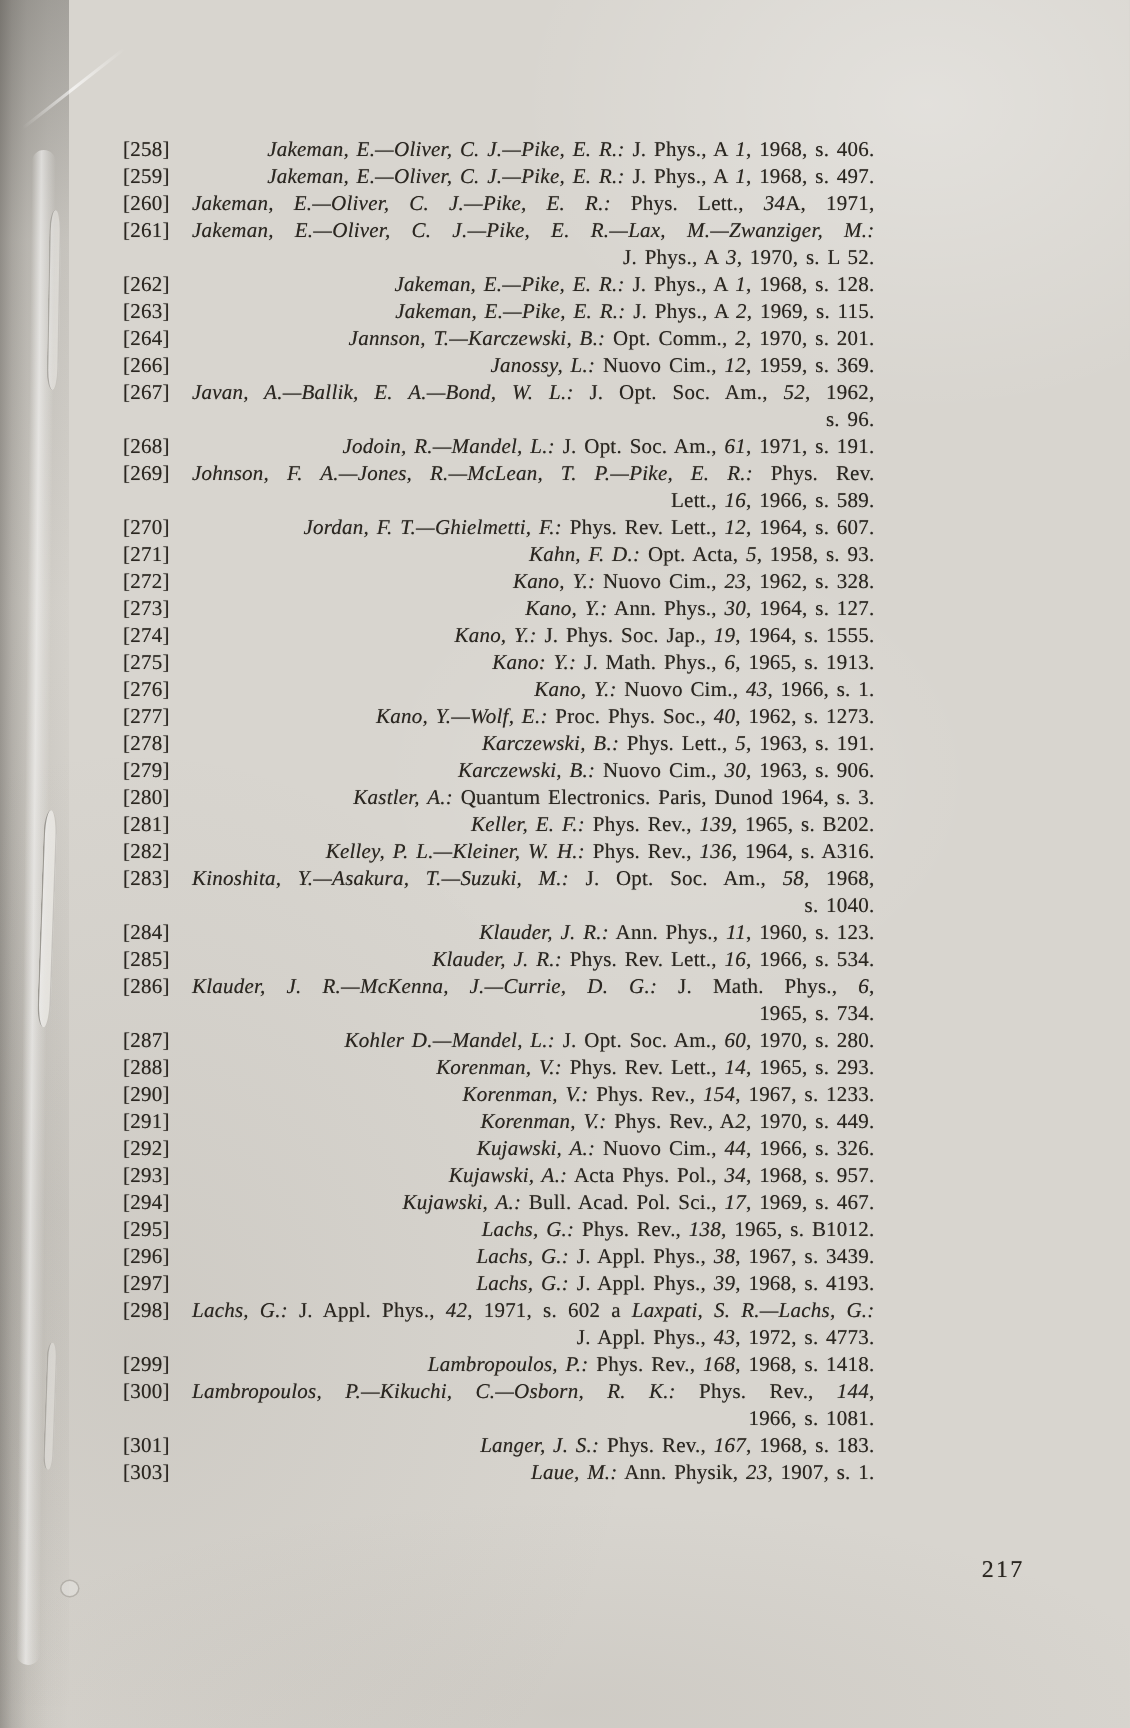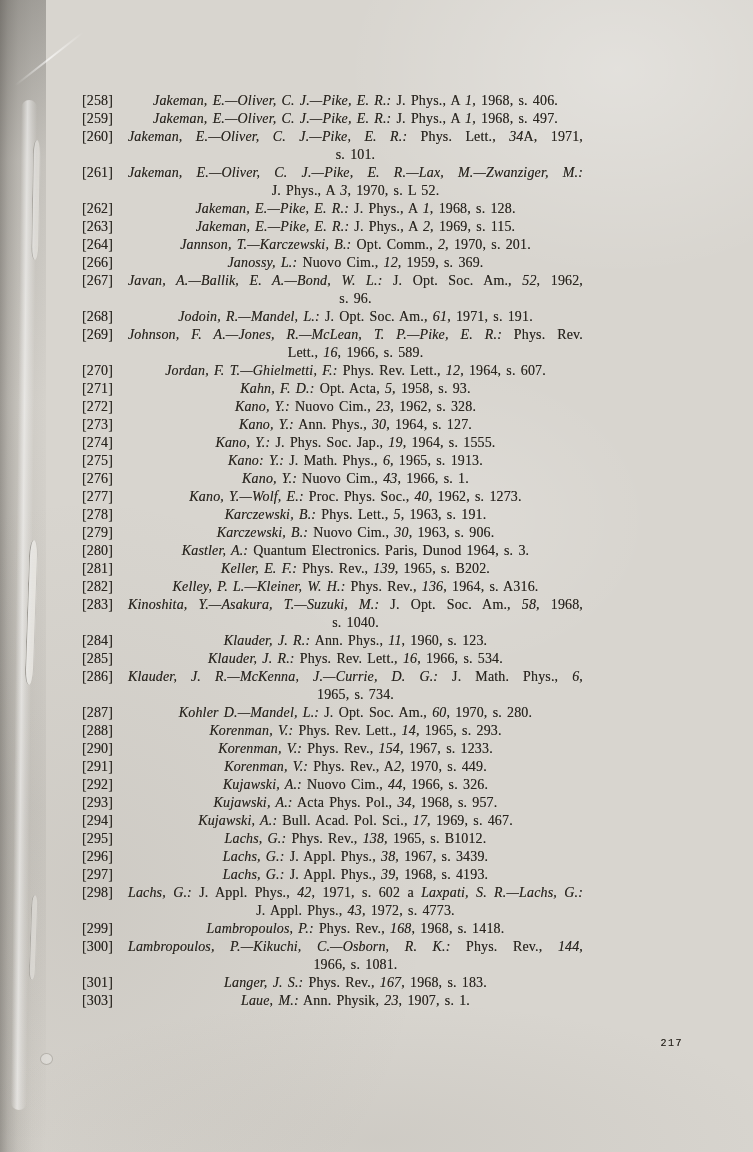--- a/index.html
+++ b/index.html
@@ -74,29 +74,28 @@
     position: absolute; left: 0; top: 0;
     box-sizing: border-box; width: 630px;
     padding: 92px 47px 0 82px;
     font-size: 14px; line-height: 18px;
     letter-spacing: 0.15px;
     word-spacing: 1.5px;
     text-shadow: 0 0 0.5px rgba(42,38,32,0.55);
   }
   .entry { position: relative; padding-left: 46px; }
   .entry .label { position: absolute; left: 0; top: 0; }
-  .entry .line { text-align: center; }
+  .entry .line { text-align: right; }
   .entry .line.fill { text-align: justify; text-align-last: justify; }
   .it { font-style: italic; }
 
   .page-number {
     position: absolute; right: 70px; top: 1038px;
-    font-size: 10px; letter-spacing: 1.5px;
+    font-size: 16px; letter-spacing: 1.5px;
     text-shadow: 0 0 0.5px rgba(42,38,32,0.55);
-    font-family: Liberation Mono, monospace;
   }
 </style>
 </head>
 <body>
 
 <div class="binding-shadow"></div>
 <div class="fold-ridge"></div>
 <div class="corner-crease"></div>
 <div class="stitch stitch-a"></div>
 <div class="stitch stitch-b"></div>
@@ -113,21 +112,20 @@
     <div class="entry">
       <span class="label">[259]</span>
       <div>
         <div class="line"><span class="it">Jakeman, E.—Oliver, C. J.—Pike, E. R.:</span><span> J. Phys., A </span><span class="it">1</span><span>, 1968, s. 497.</span></div>
       </div>
     </div>
     <div class="entry">
       <span class="label">[260]</span>
       <div>
         <div class="line fill"><span class="it">Jakeman, E.—Oliver, C. J.—Pike, E. R.:</span><span> Phys. Lett., </span><span class="it">34</span><span>A, 1971,</span></div>
-        <div class="line"><span>s. 101.</span></div>
       </div>
     </div>
     <div class="entry">
       <span class="label">[261]</span>
       <div>
         <div class="line fill"><span class="it">Jakeman, E.—Oliver, C. J.—Pike, E. R.—Lax, M.—Zwanziger, M.:</span></div>
         <div class="line"><span>J. Phys., A </span><span class="it">3</span><span>, 1970, s. L 52.</span></div>
       </div>
     </div>
     <div class="entry">

